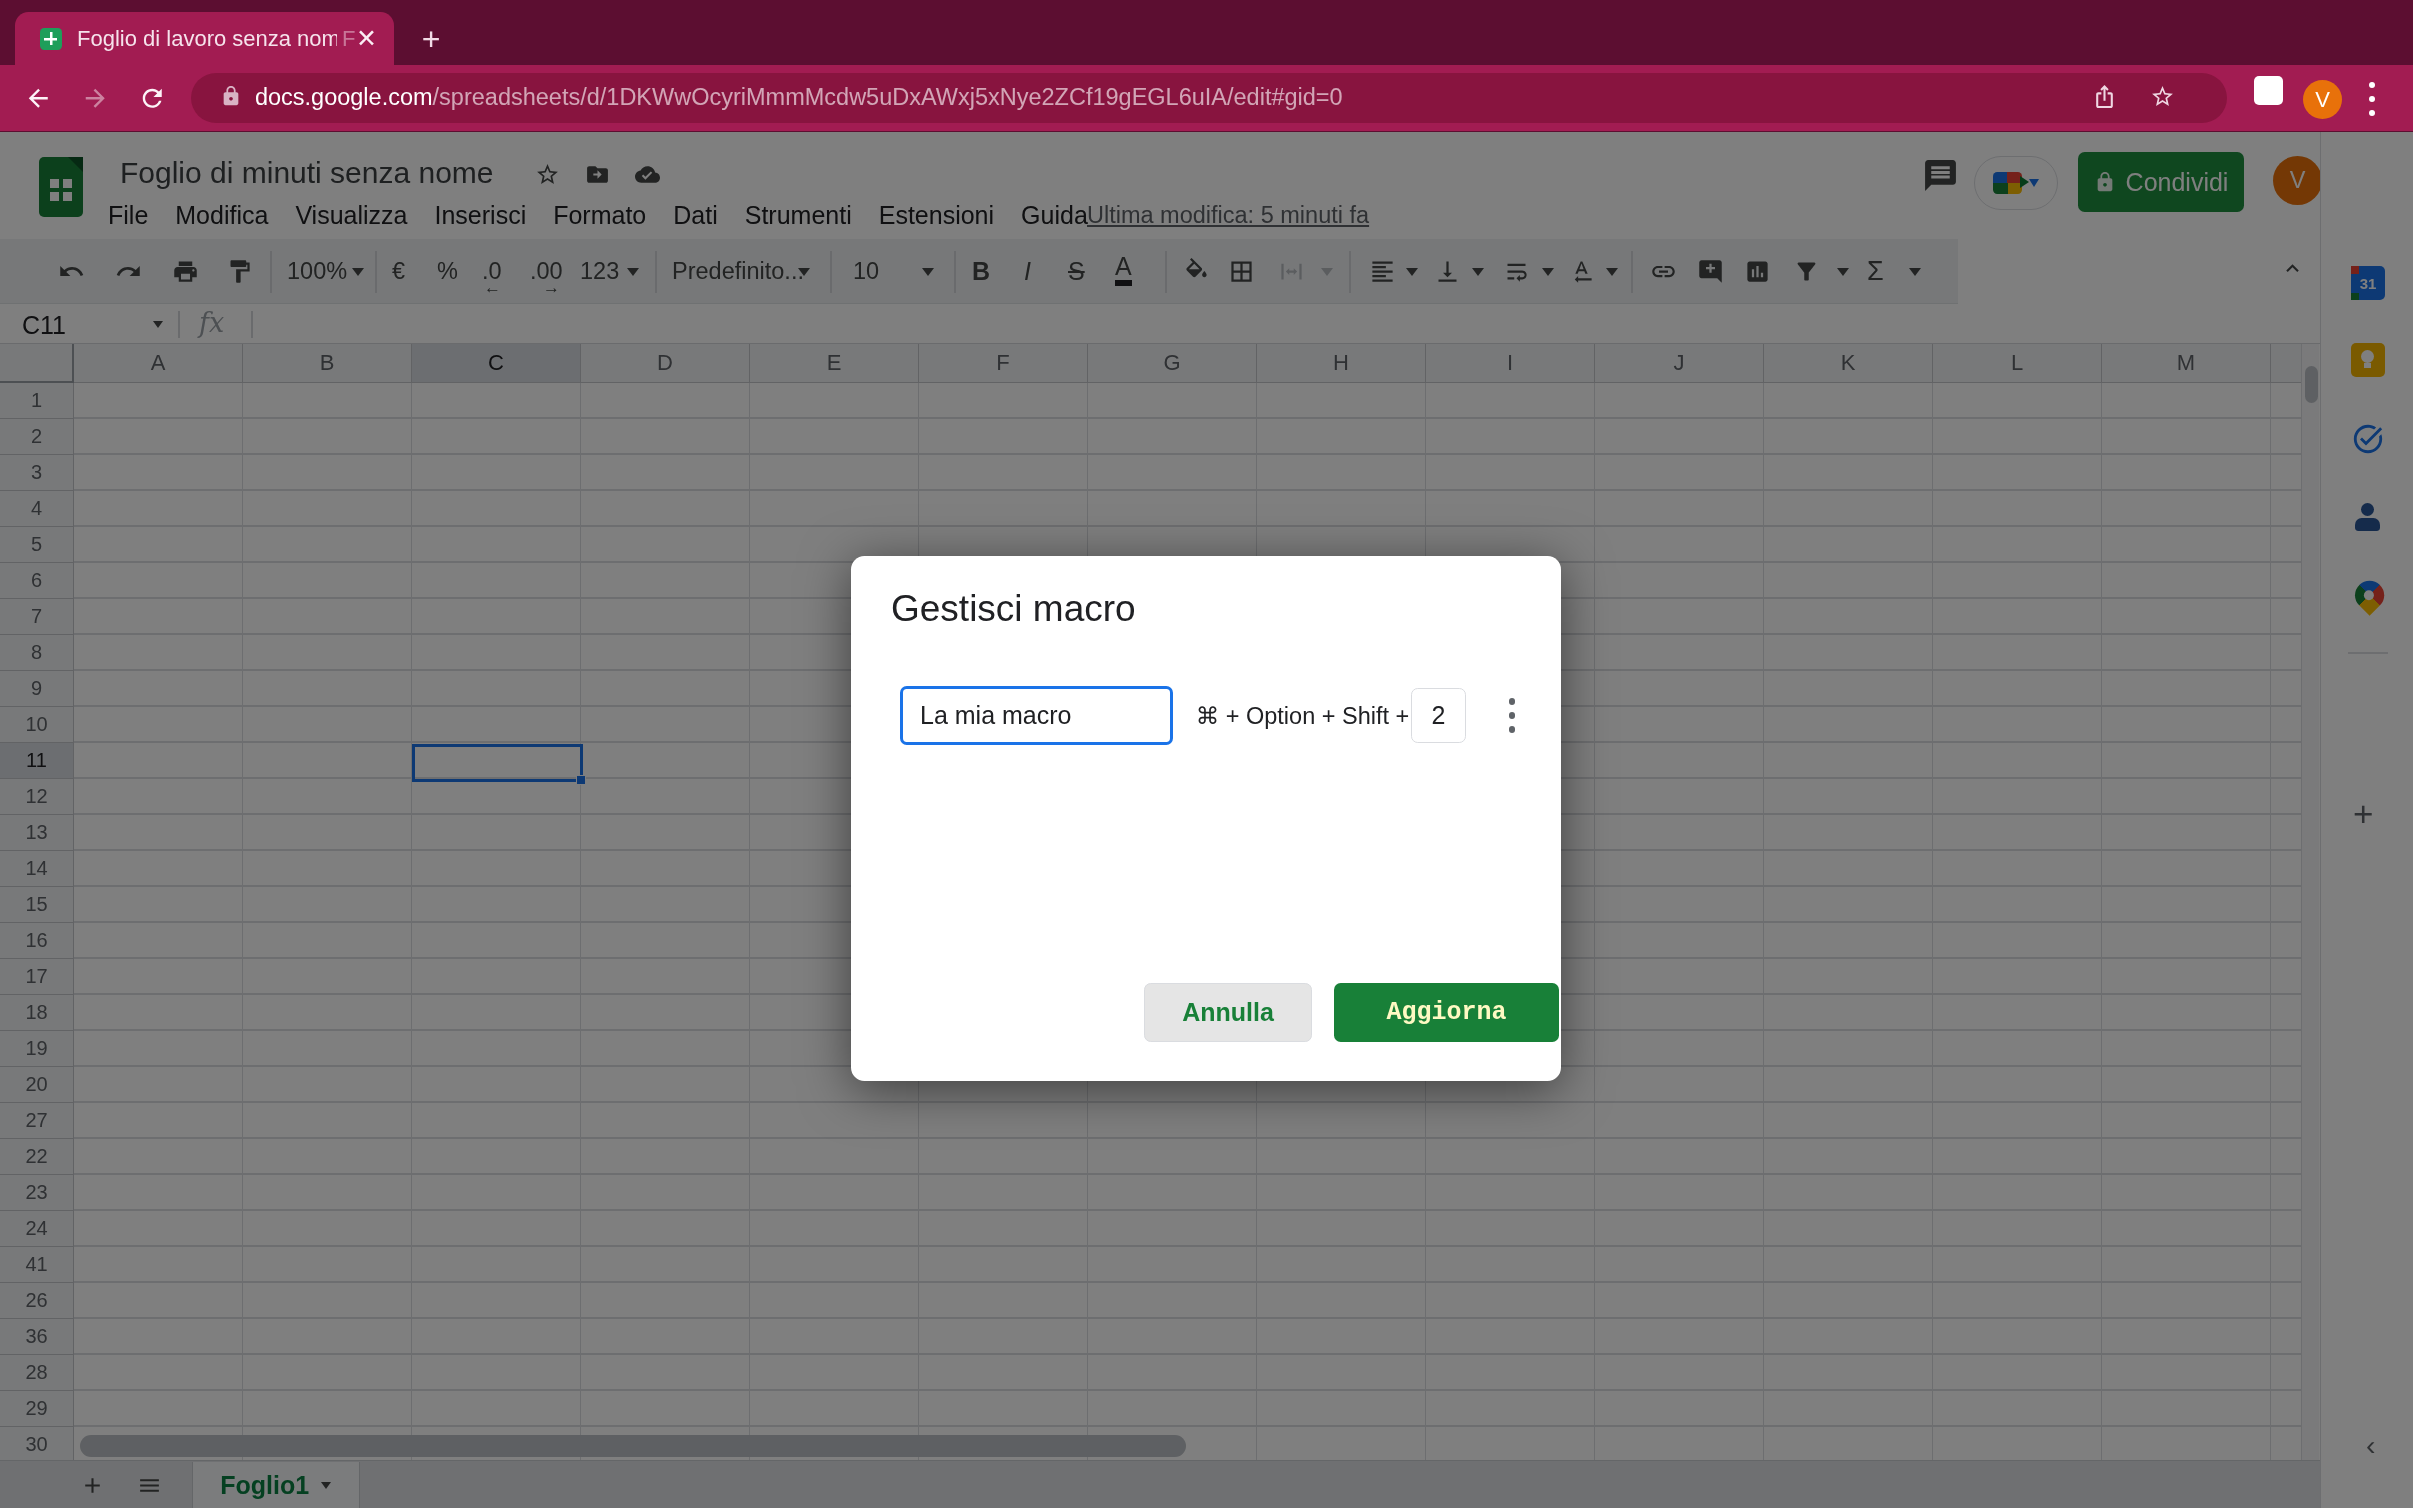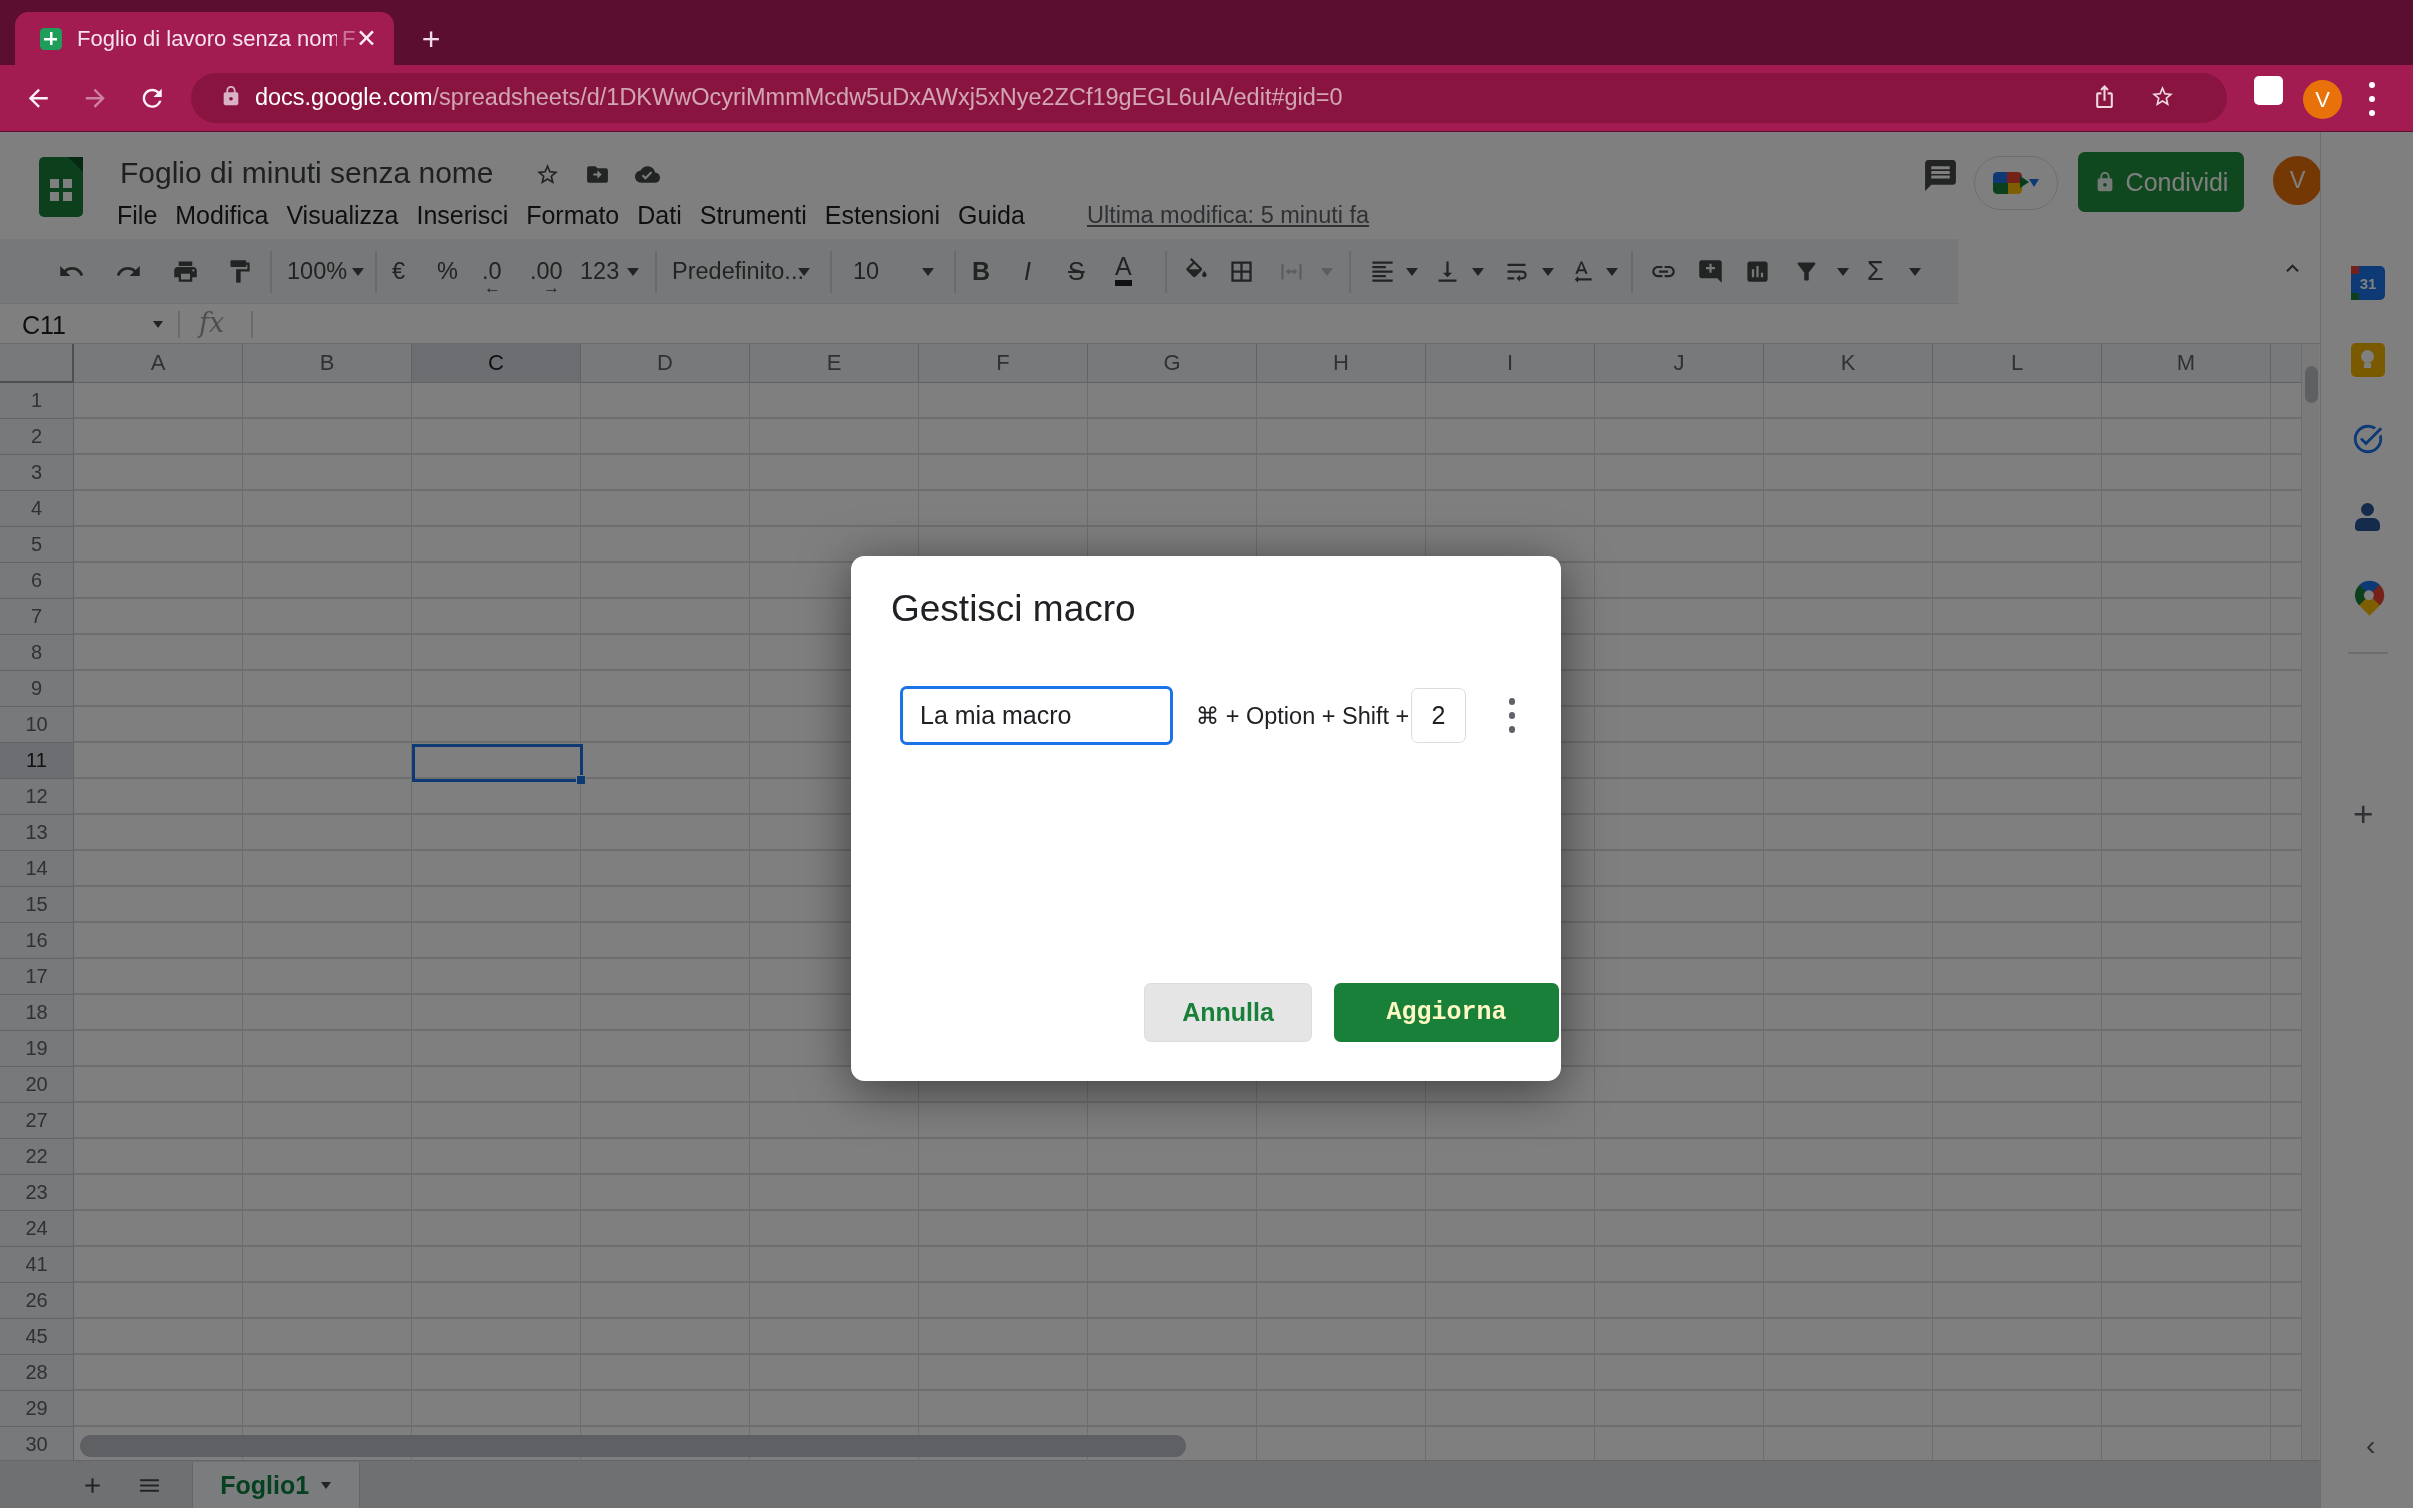--- a/index.html
+++ b/index.html
@@ -39,21 +39,21 @@
   
   #sheets-header { position:absolute; top:0; left:0; width:2413px; height:107px; background:#fff; }
   #sheets-logo { position:absolute; left:39px; top:25px; width:44px; height:60px; background:#188038; border-radius:5px; }
   #sheets-logo::before { content:""; position:absolute; right:0; top:0; border-style:solid; border-width:0 15px 15px 0; border-color:transparent #0d5226 transparent transparent; }
   #sheets-logo::after { content:""; position:absolute; left:11px; top:22px; width:22px; height:22px;
       background:linear-gradient(#fff,#fff) 0 0/9.2px 9.2px no-repeat, linear-gradient(#fff,#fff) 12.6px 0/9.2px 9.2px no-repeat,
                  linear-gradient(#fff,#fff) 0 12.6px/9.2px 9.2px no-repeat, linear-gradient(#fff,#fff) 12.6px 12.6px/9.2px 9.2px no-repeat; }
   #doc-title { position:absolute; left:120px; top:23.5px; font-size:30px; color:#3c4043; }
   .hdr-ic { position:absolute; top:30px; width:27px; height:27px; }
   .hdr-ic svg { width:25px; height:25px; fill:#444746; }
-  #menu-row { position:absolute; left:117px; top:69px; display:flex; gap:18px;justify-content:center; }
+  #menu-row { position:absolute; left:108px; top:69px; display:flex; gap:27px;justify-content:center; }
   #menu-row .menu-item { font-size:25px; color:#202124; }
   #last-edit { position:absolute; left:1087px; top:70px; font-size:23.5px; color:#5f6368; text-decoration:underline; }
   #comment-hdr { position:absolute; left:1922px; top:25px; }
   #comment-hdr svg { width:37px; height:37px; fill:#444746; }
   #meet-pill { position:absolute; left:1974px; top:23.5px; width:84px; height:54px; border:1.7px solid #dadce0; border-radius:27px; display:flex; align-items:center; justify-content:center; gap:6.7px; }
   .meet-cam { width:28.5px; height:22px; border-radius:4.2px; background:conic-gradient(#ea4335 0 25%, #fbbc04 0 50%, #188038 0 75%, #1a73e8 0 100%); position:relative; }
   .meet-cam::after { content:""; position:absolute; right:-6.7px; top:4.2px; border-style:solid; border-width:6.7px 0 6.7px 9.2px; border-color:transparent transparent transparent #0f7a33; }
   #share-btn { position:absolute; left:2078px; top:20px; width:166px; height:60px; background:#1e8e3e; border-radius:6.7px; color:#fff; display:flex; align-items:center; justify-content:center; gap:10px; font-size:25px; }
   #share-btn svg { width:22px; height:22px; fill:#e9f5ec; }
   #hdr-avatar { position:absolute; left:2273px; top:23.5px; width:49px; height:49px; border-radius:50%; background:#e8710a; color:#fff; font-size:23.5px; display:flex; align-items:center; justify-content:center; }
@@ -355,21 +355,21 @@
         <div class="rowh">17</div>
         <div class="rowh">18</div>
         <div class="rowh">19</div>
         <div class="rowh">20</div>
         <div class="rowh">27</div>
         <div class="rowh">22</div>
         <div class="rowh">23</div>
         <div class="rowh">24</div>
         <div class="rowh">41</div>
         <div class="rowh">26</div>
-        <div class="rowh">45</div>
+        <div class="rowh">36</div>
         <div class="rowh">28</div>
         <div class="rowh">29</div>
         <div class="rowh">30</div>
       </div>
     <div id="selection">
         <div class="handle"></div>
       </div>
   </div>
 
   <div id="vscroll">

